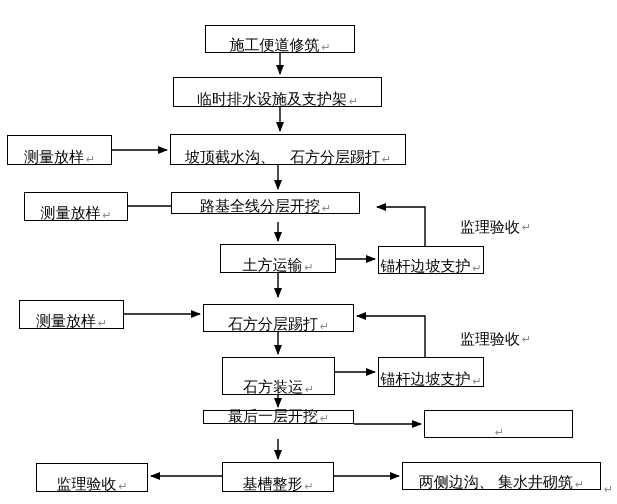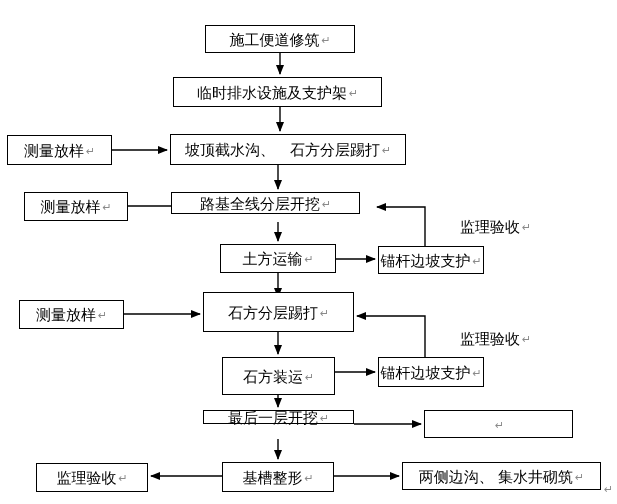--- a/index.html
+++ b/index.html
@@ -4,21 +4,21 @@
 <style>
   html,body{margin:0;padding:0;background:#ffffff;}
   #canvas{
     position:relative;width:617px;height:504px;background:#ffffff;
     font-family:"Liberation Sans","DejaVu Sans",sans-serif;
     overflow:hidden;
   }
   #wires{position:absolute;left:0;top:0;width:617px;height:504px;}
   .node{
     position:absolute;box-sizing:border-box;background:#ffffff;
-    border:1px solid #000000;display:flex;align-items:center;justify-content:center;
+    border:1px solid #000000;display:flex;align-items:flex-end;justify-content:center;
     font-size:15px;color:#000000;white-space:nowrap;line-height:1;
   }
   .floating-label{
     position:absolute;font-size:15px;color:#000000;white-space:nowrap;line-height:1;
     display:flex;align-items:center;
   }
   .ret{
     color:#8a8a8a;font-size:11px;margin-left:2px;transform:translateY(1px);
   }
   .loose-ret{position:absolute;color:#8a8a8a;font-size:11px;line-height:1;}
@@ -102,21 +102,21 @@
   <div class="floating-label" style="left:460px;top:219px">
     <span>监理验收</span>
       <span class="ret">↵</span>
   </div>
 
   <div class="node" style="left:19px;top:300px;width:105px;height:29px">
     <span>测量放样</span>
       <span class="ret">↵</span>
   </div>
 
-  <div class="node" style="left:203px;top:292px;width:151px;height:40px">
+  <div class="node" style="left:203px;top:304px;width:151px;height:28px">
     <span>石方分层踢打</span>
       <span class="ret">↵</span>
   </div>
 
   <div class="floating-label" style="left:460px;top:331px">
     <span>监理验收</span>
       <span class="ret">↵</span>
   </div>
 
   <div class="node" style="left:222px;top:357px;width:113px;height:38px">

